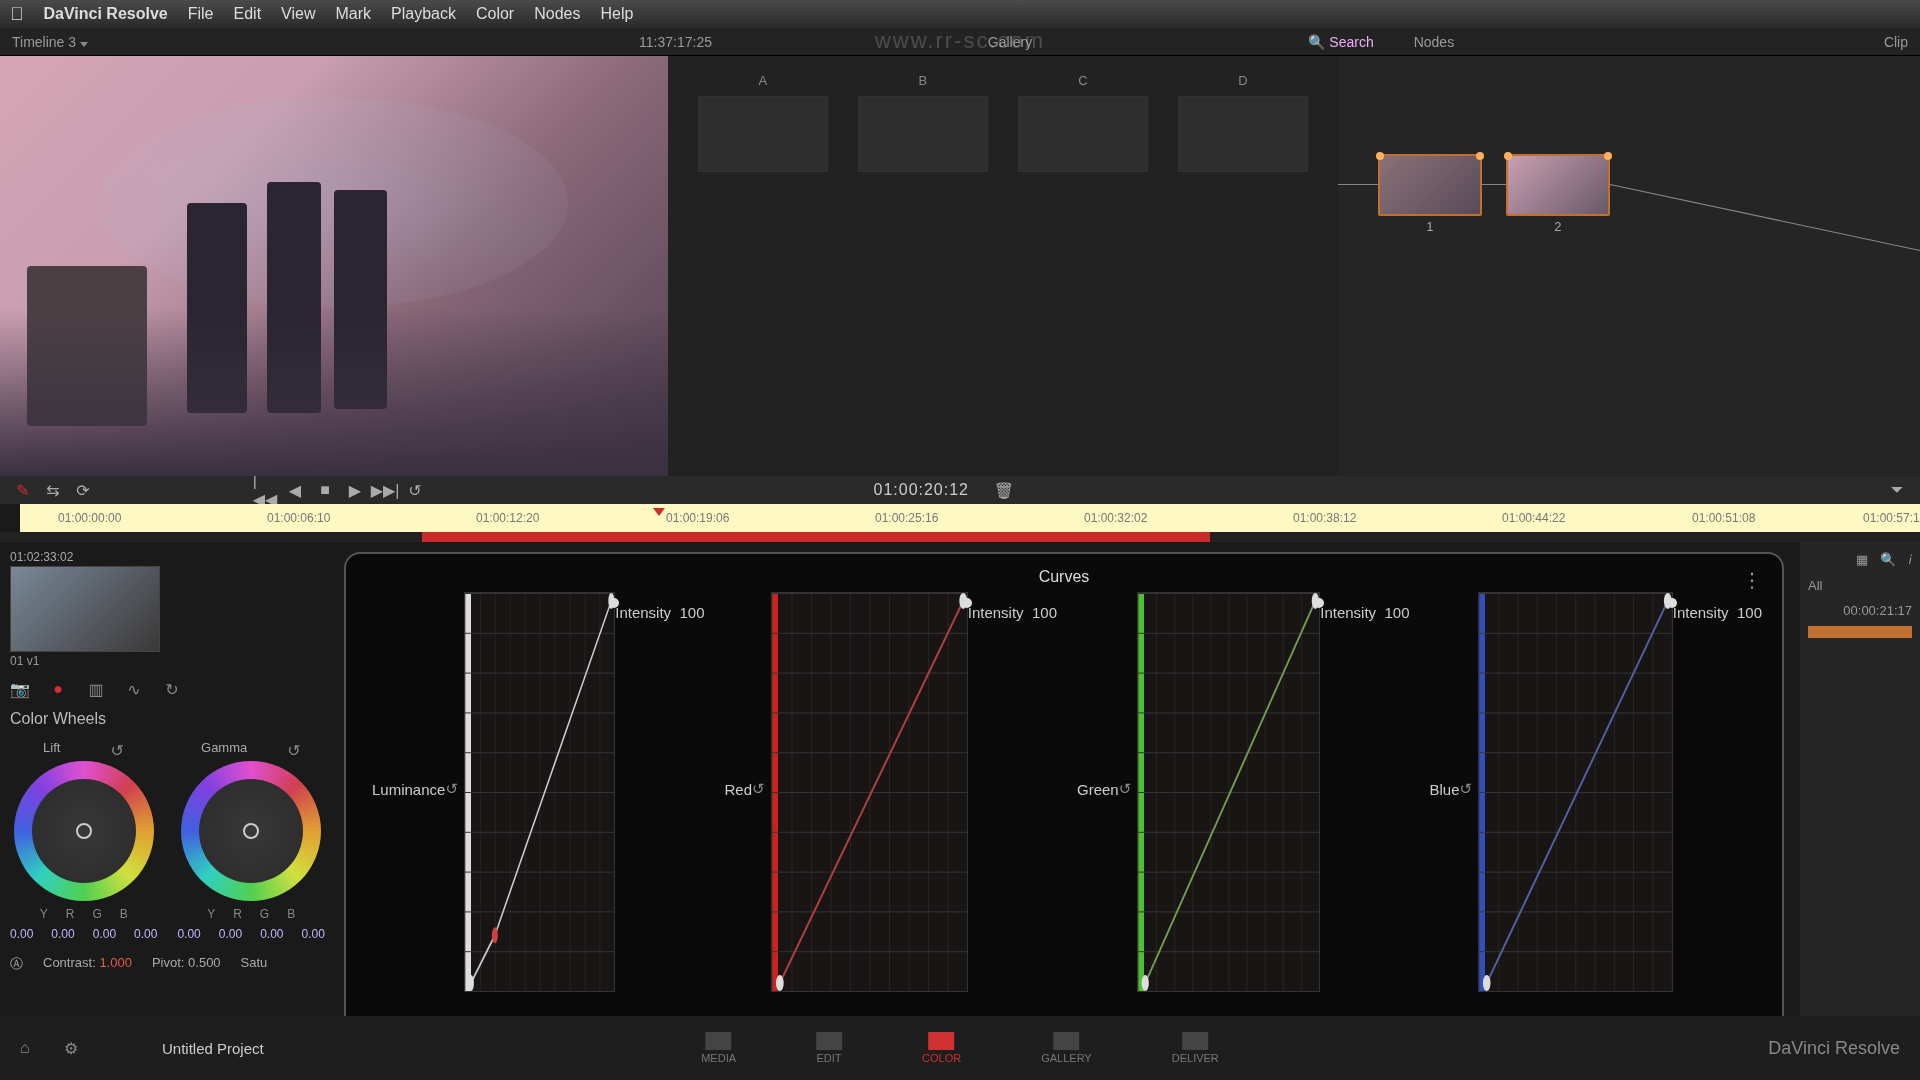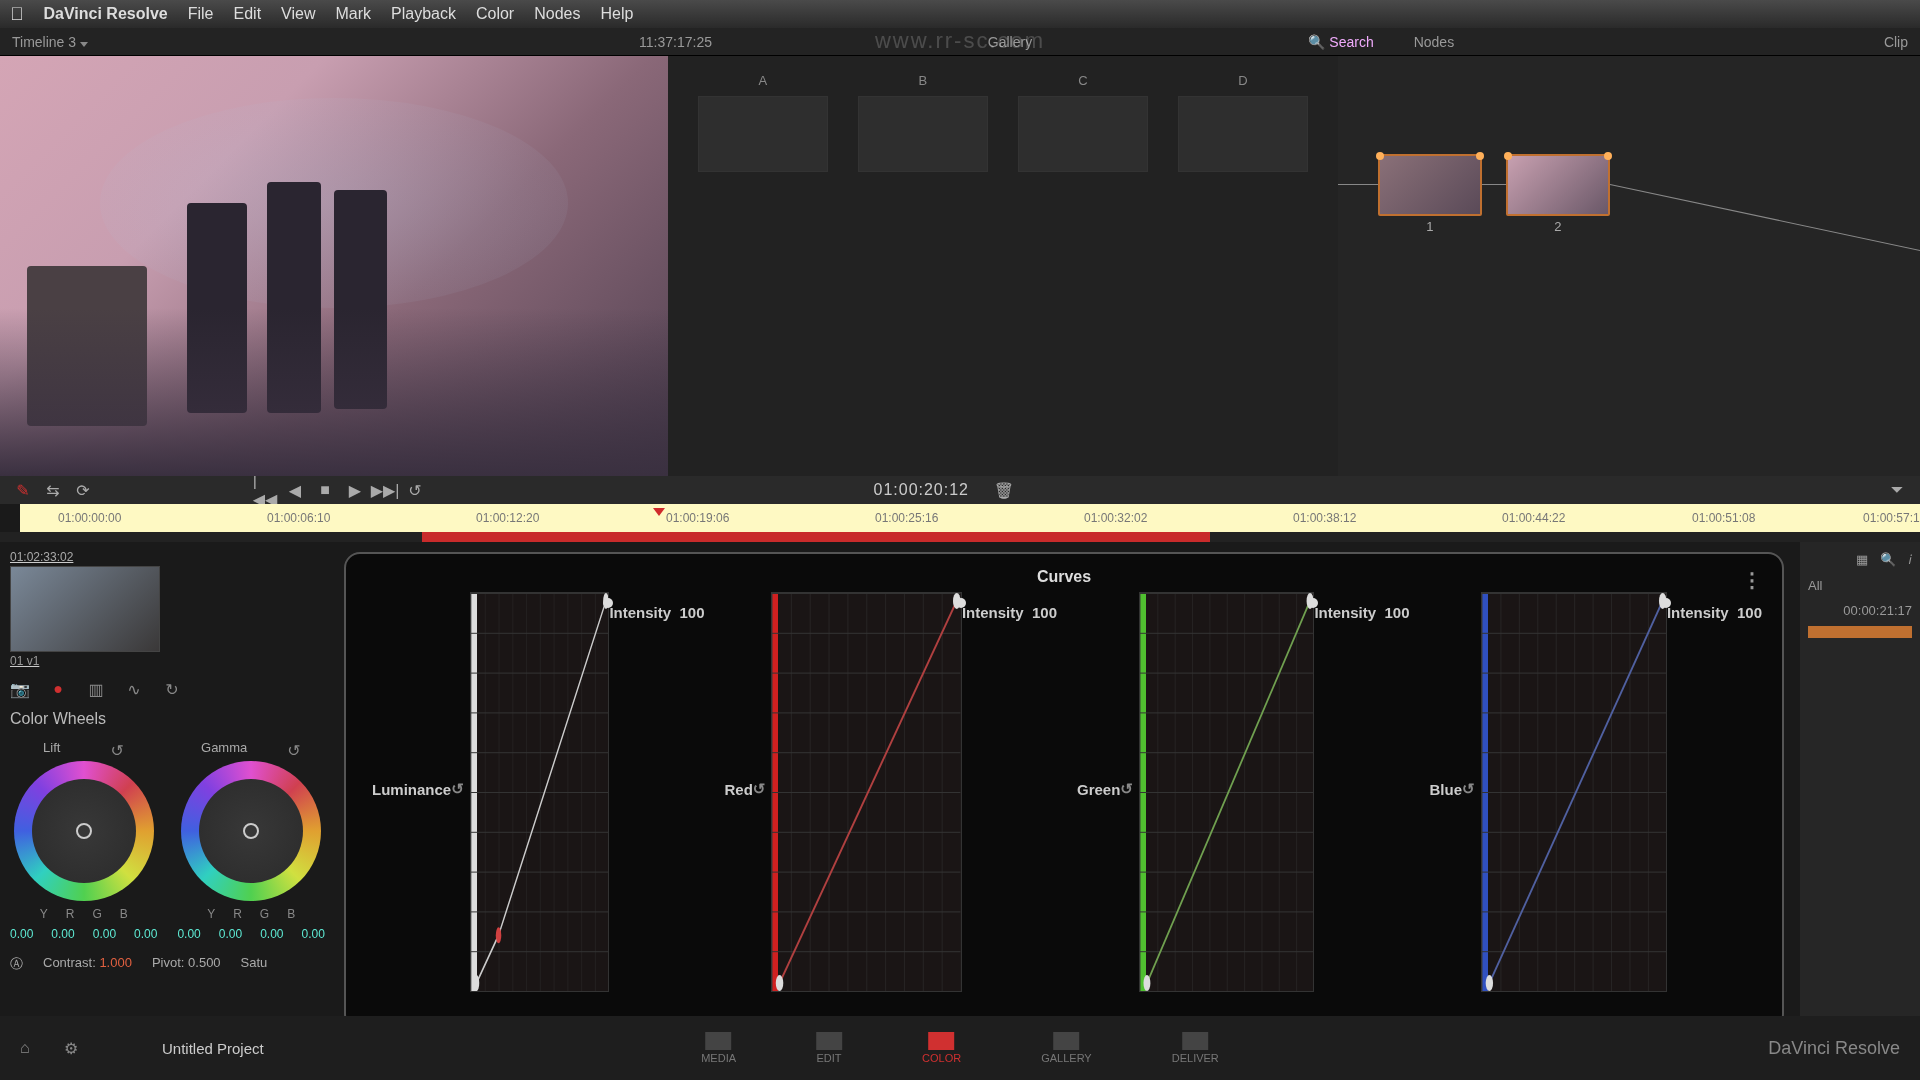--- a/index.html
+++ b/index.html
@@ -30,42 +30,42 @@
 .transport .btn{ width:18px; height:18px; display:flex;align-items:center;justify-content:center;color:#aaa;cursor:pointer;}
 .transport .spacer{flex:1;}
 .transport .tc{font-size:16px;color:#ccc;letter-spacing:1px;}
 .ruler { height:28px; background:#fef9c3; display:flex; align-items:center; position:relative; font-size:12px; color:#777;margin-left:20px;}
 .ruler .mark{ position:absolute; }
 .ruler-bar { height:10px; background:#222; position:relative;}
 .ruler-bar .fill{position:absolute;left:22%;width:41%;height:100%;background:#c92b2b;}
 .ruler-bar .head{position:absolute;left:34%;top:-24px;width:0;height:0;border-left:6px solid transparent;border-right:6px solid transparent;border-top:8px solid #d02b2b;}
 .main-lower { height:500px; display:flex; }
 .left-panel { width:340px; display:flex; flex-direction:column; padding:8px 10px; gap:8px;}
-.thumb-row{ display:flex; gap:10px;text-decoration:underline;}
+.thumb-row{ display:flex; gap:10px;}
 .thumb{ width:150px; display:flex;flex-direction:column; gap:2px;}
 .thumb .tc{font-size:12px;color:#aaa;}
 .thumb .img{height:86px;background:linear-gradient(135deg,#7a8898,#3a3838);border:1px solid #444;}
 .thumb .img.sel{border:2px solid #d03030;background:linear-gradient(135deg,#c8a0b0,#6a5868);}
 .thumb .lbl{font-size:12px;color:#999;}
 .tool-icons{display:flex;gap:18px;align-items:center;height:26px;}
 .tool-icons .ico{width:20px;height:20px;display:flex;align-items:center;justify-content:center;color:#888;cursor:pointer;}
 .tool-icons .ico.active{color:#d03030;}
 .section-label{font-size:16px;color:#bbb;}
 .wheels{display:flex;gap:20px;margin-top:4px;}
 .wheel-group{display:flex;flex-direction:column;align-items:center;gap:6px;}
 .wheel-label{font-size:13px;color:#aaa;}
 .wheel{width:140px;height:140px;border-radius:50%;background:conic-gradient(#e050d0,#d04050,#e0a030,#d0e040,#50d050,#30d0c0,#4060e0,#8040e0,#e050d0);position:relative;}
 .wheel::after{content:'';position:absolute;inset:18px;border-radius:50%;background:radial-gradient(#383838,#2a2a2a);}
 .wheel .ctr{position:absolute;left:50%;top:50%;width:16px;height:16px;border:2px solid #ccc;border-radius:50%;transform:translate(-50%,-50%);z-index:2;}
 .wheel-reset{width:14px;height:14px;color:#888;}
 .yrgb{font-size:12px;color:#888;display:flex;gap:18px;}
-.yrgb .v{color:#5eead4;}
+.yrgb .v{color:#c4b5fd;}
 .params{display:flex;gap:20px;font-size:13px;color:#aaa;margin-top:6px;}
 .params .red{color:#e06040;}
-.curves-panel { flex:1; padding:10px 16px 10px 4px;font-weight:bold; }
+.curves-panel { flex:1; padding:10px 16px 10px 4px; }
 .curves-box{ border:2px solid #555; border-radius:16px; background:#0a0a0a; height:478px; padding:14px 20px; position:relative;}
 .curves-title{text-align:center;font-size:16px;color:#ddd;margin-bottom:6px;}
 .curves-menu{position:absolute;right:20px;top:14px;color:#999;font-size:20px;cursor:pointer;}
 .curves-grid{display:flex;gap:14px;height:400px;}
 .curve{flex:1;display:flex;flex-direction:row;}
 .curve-head{display:flex;justify-content:space-between;align-items:center;padding:0 6px 6px;font-size:15px;color:#ccc;}
 .curve-head .reset{color:#888;cursor:pointer;}
 .graph{flex:1;background:#1a1515;position:relative;border:1px solid #333;}
 .graph .accent{position:absolute;left:0;top:0;width:6px;height:100%;}
 .graph.lum .accent{background:#ddd;}

